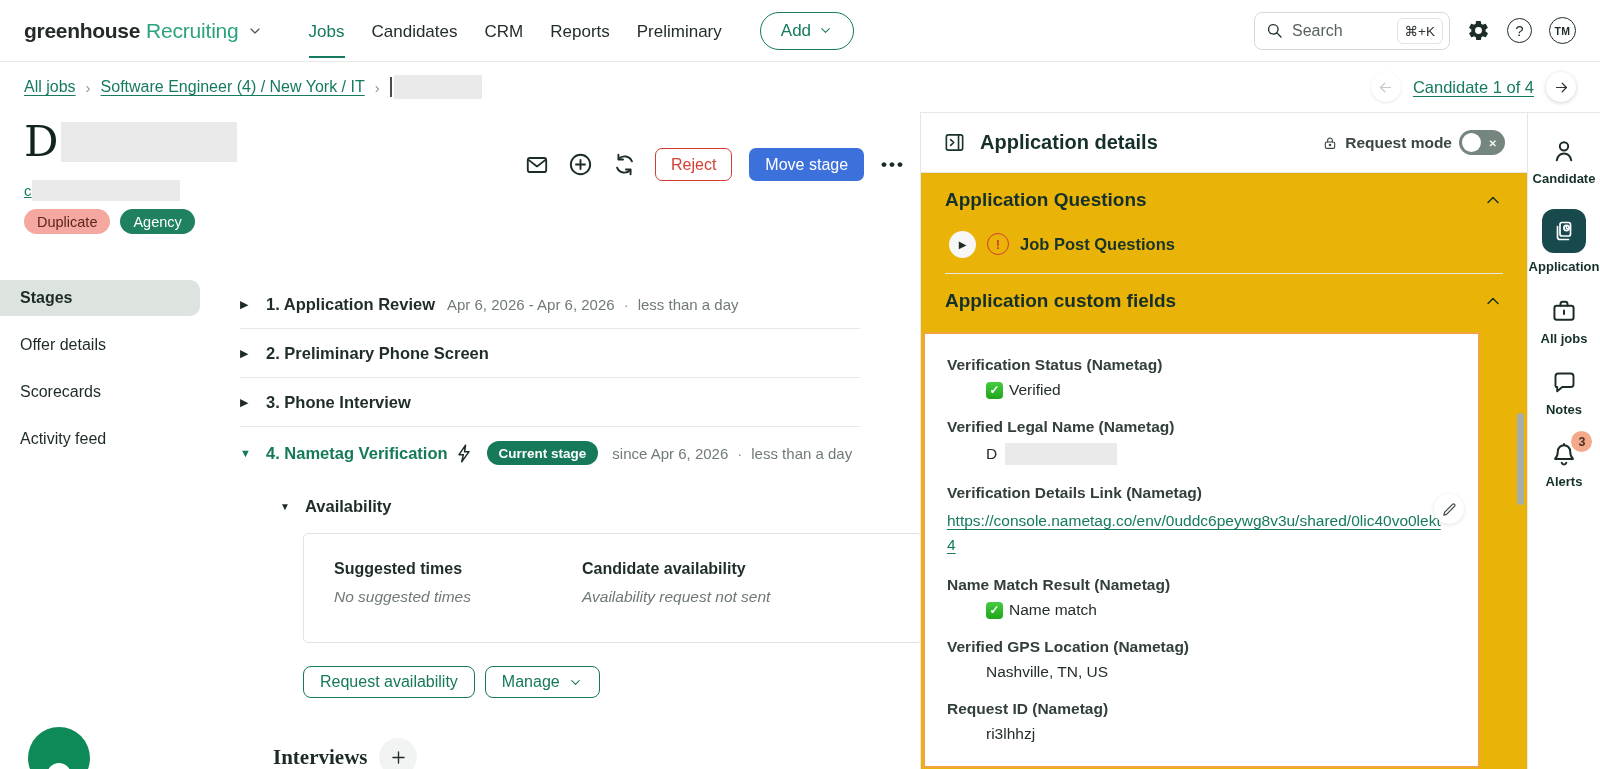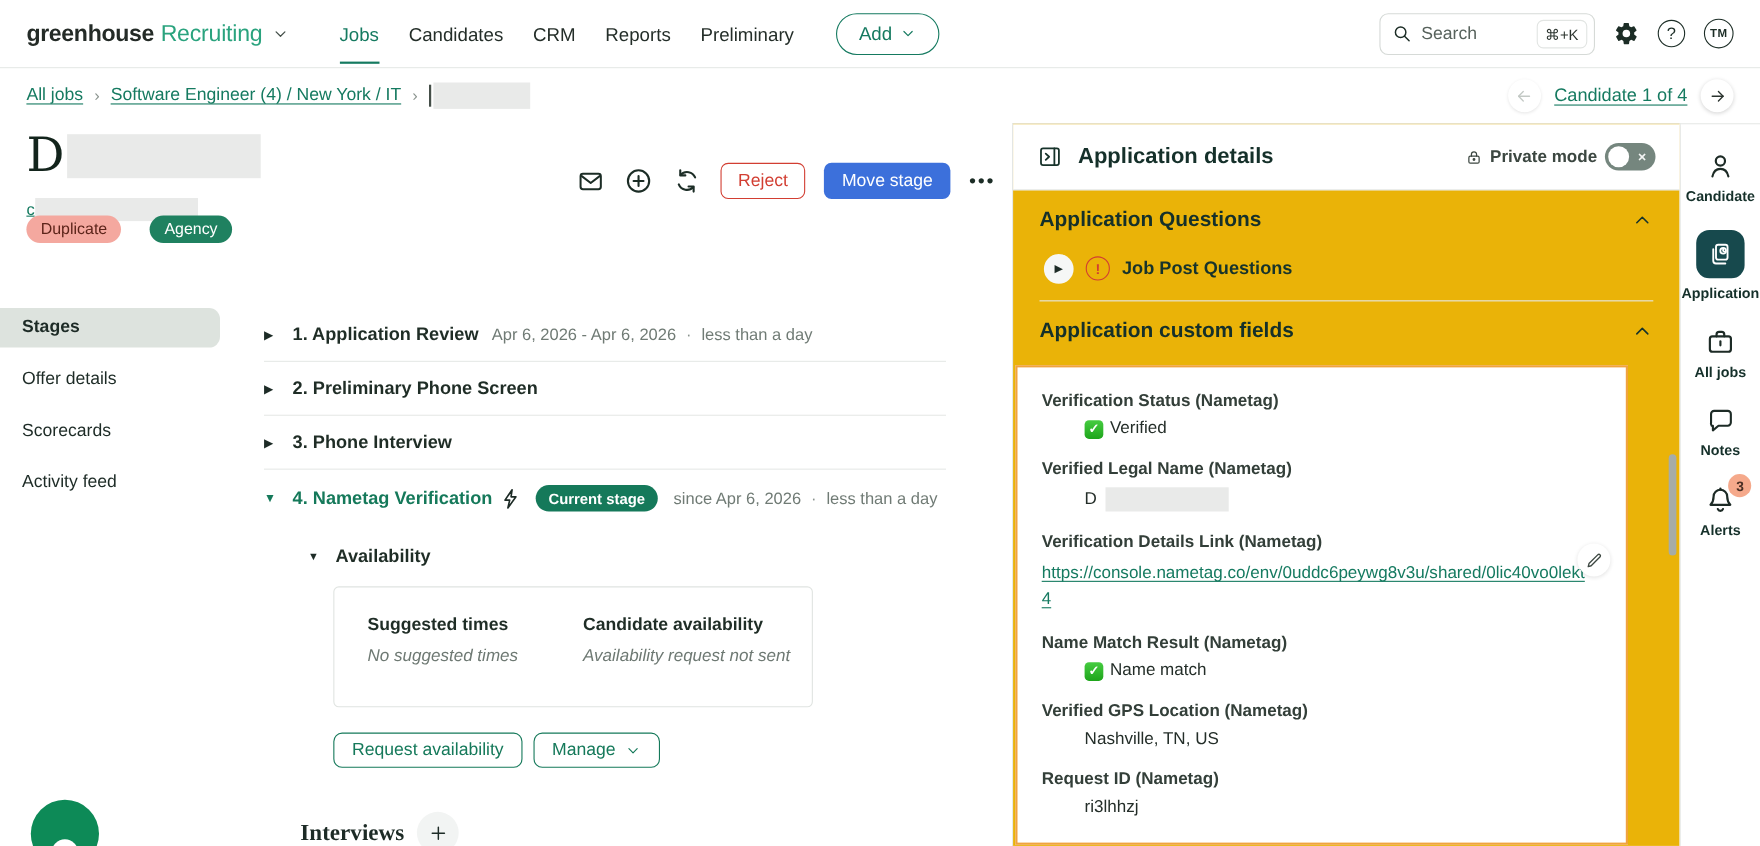--- a/index.html
+++ b/index.html
@@ -53,21 +53,21 @@
   .panel { position:absolute; left:920px; top:0; width:607px; height:100%; border-left:1px solid #e6e9e7; border-top:1px solid #e6e9e7; background:#eab308; }
   .rail { position:absolute; left:1527px; top:0; right:0; height:100%; border-left:1px solid #e6e9e7; border-top:1px solid #e6e9e7; background:#fff; }
 
   
   .cand-name { position:absolute; left:24px; top:8px; display:flex; align-items:center; }
   .cand-initial { font-family:"DejaVu Serif", serif; font-size:43px; font-weight:500; color:#13241c; line-height:1; }
   .cand-name .redact { width:176px; height:40px; margin-left:3px; }
   .cand-link-row { position:absolute; left:24px; top:68px; display:flex; align-items:center; }
   .cand-link { font-size:15px; color:#157a60; text-decoration:underline; cursor:pointer; }
   .cand-link-row .redact { width:148px; height:21px; }
-  .badge-row { position:absolute; left:24px; top:84px; display:flex; gap:26px; }
+  .badge-row { position:absolute; left:24px; top:97px; display:flex; gap:10px; }
   .badge { height:25px; border-radius:13px; padding:0 13px; display:flex; align-items:center; font-size:14.5px; font-weight:500; }
   .badge-dup { background:#f4a89f; color:#5c241a; }
   .badge-agy { background:#1f8160; color:#fff; }
 
   .action-row { position:absolute; left:524px; top:36px; display:flex; align-items:center; gap:17px; }
   .act-icon { color:#1c2d26; cursor:pointer; }
   .btn-reject { height:33px; padding:0 15px; border:1.5px solid #d23e32; border-radius:7px; background:#fff;
     color:#d23e32; font-size:16px; display:flex; align-items:center; cursor:pointer; }
   .btn-move { height:33px; padding:0 16px; border:none; border-radius:7px; background:#3c70db;
     color:#fff; font-size:16px; font-weight:500; display:flex; align-items:center; cursor:pointer; }
@@ -92,21 +92,21 @@
   .stage-dur::before { content:"·"; margin:0 9px; color:#8a938e; }
   .stage-div { border-top:1px solid #e6e9e7; }
   .bolt { color:#1d2b26; margin:0 12px 0 6px; }
   .badge-current { height:24px; border-radius:12px; padding:0 12px; background:#15795a; color:#fff;
     font-size:13.5px; font-weight:700; display:flex; align-items:center; flex:none; }
   .badge-current + .stage-meta { margin-left:14px; }
 
   .avail-hdr { display:flex; align-items:center; margin:14px 0 0 40px; height:34px; cursor:pointer; }
   .avail-hdr .tri { font-size:10px; width:25px; }
   .avail-title { font-size:16.5px; font-weight:700; color:#1f2d26; }
-  .avail-card { margin:10px 0 0 63px; width:436px; height:110px; border:1px solid #e0e4e1; border-radius:5px;
+  .avail-card { margin:10px 0 0 63px; width:619px; height:110px; border:1px solid #e0e4e1; border-radius:5px;
     display:flex; padding:26px 12px 0 30px; gap:0; background:#fff; }
   .avail-col { width:248px; }
   .avail-label { font-size:16px; font-weight:700; color:#1f2d26; margin-bottom:10px; }
   .avail-value { font-size:15.5px; font-style:italic; color:#6e7973; }
   .avail-btns { margin:23px 0 0 63px; display:flex; gap:10px; }
   .btn-outline { height:32px; padding:0 16px; border:1.5px solid #15795a; border-radius:8px; background:#fff;
     color:#15795a; font-size:16px; display:flex; align-items:center; gap:8px; cursor:pointer; }
 
   .interviews-hdr { display:flex; align-items:center; gap:12px; margin:40px 0 0 33px; }
   .interviews-title { font-size:21px; font-weight:700; color:#1d2b26;font-family:Liberation Serif, serif; }
@@ -375,21 +375,21 @@
         </span>
         <span class="panel-title">Application details</span>
         <div class="private-wrap">
           <span class="lock-icon">
             <svg class="ico" width="16" height="16" viewBox="0 0 24 24">
                 <rect x="5" y="10.5" width="14" height="9.5" rx="2"></rect>
                 <path d="M8.5 10.5V8a3.5 3.5 0 0 1 7 0v2.5"></path>
                 <circle cx="12" cy="15" r="1.1" fill="currentColor"></circle>
               </svg>
           </span>
-          <span class="private-label">Private mode</span>
+          <span class="private-label">Request mode</span>
           <span class="toggle">
             <span class="toggle-knob"></span>
             <span class="toggle-x"></span>
           </span>
         </div>
       </div>
 
       <div class="panel-body">
         <div class="sect-row">
           <span class="sect-title">Application Questions</span>

